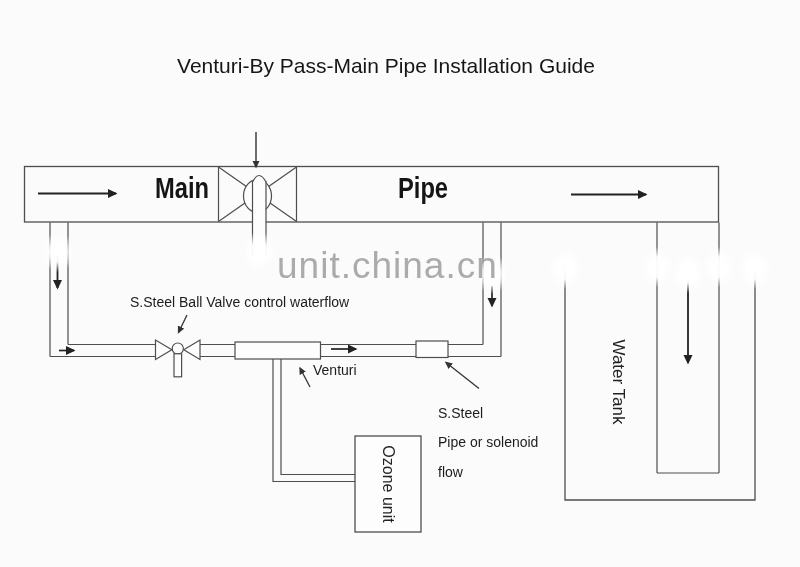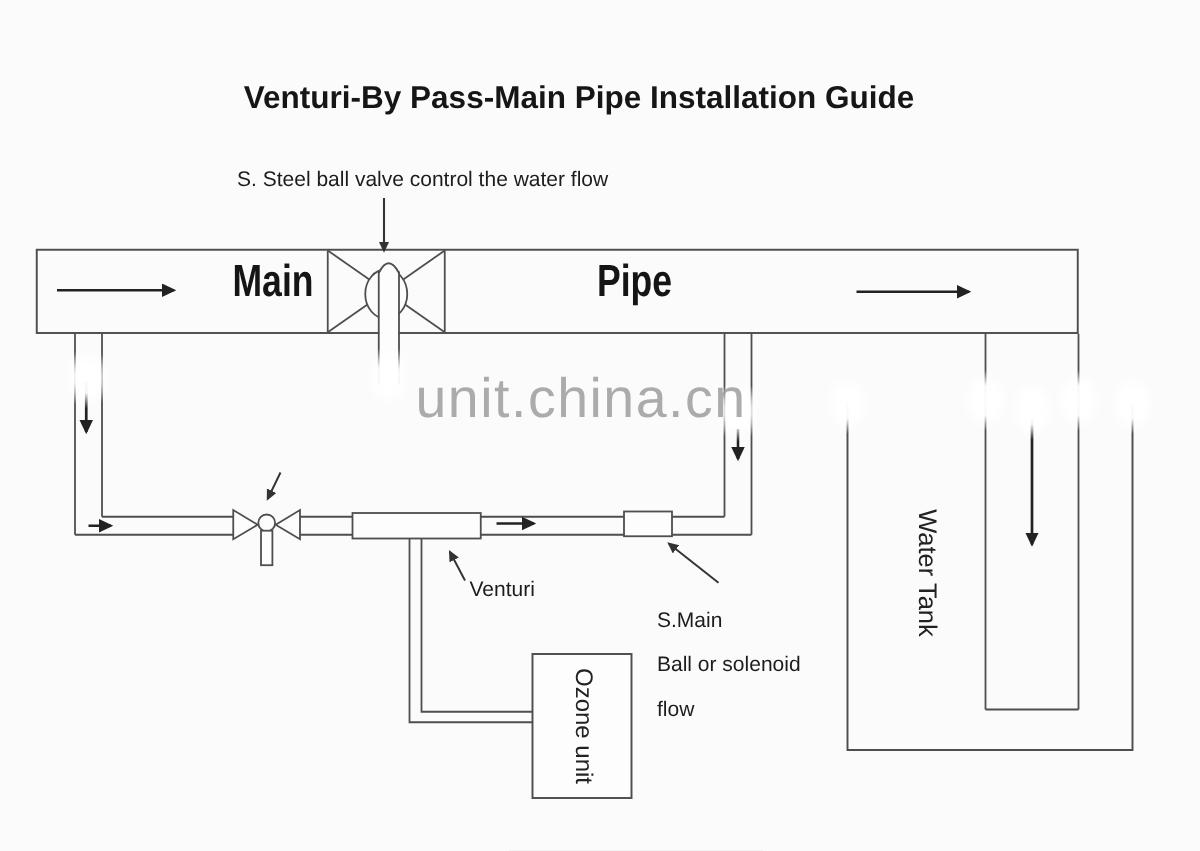--- a/index.html
+++ b/index.html
@@ -10,21 +10,21 @@
   }
   svg{position:absolute;left:0;top:0;z-index:1;}
   .blob{position:absolute;z-index:2;width:32px;height:40px;pointer-events:none;
     background:radial-gradient(ellipse at center, rgba(255,255,255,0.98) 0%, rgba(255,255,255,0.95) 35%, rgba(255,255,255,0) 72%);}
   .watermark{
     position:absolute;z-index:3;left:277px;top:247px;font-size:37px;line-height:1;
     letter-spacing:1px;color:#9e9e9e;opacity:.85;white-space:nowrap;
   }
   .lbl{position:absolute;z-index:4;font-size:14px;line-height:1.15;white-space:nowrap;color:#1c1c1c;}
   .title{position:absolute;z-index:4;left:0;top:54px;width:772px;text-align:center;
-    font-size:21px;color:#161616;white-space:nowrap;font-weight:bold;}
+    font-size:21px;color:#161616;white-space:nowrap;}
   .pipe-word{position:absolute;z-index:4;font-size:30px;font-weight:bold;color:#151515;}
   .pipe-word span{display:inline-block;transform:scaleX(0.79);transform-origin:0 50%;}
   .nrv{line-height:29.4px;}
   .vtext{position:absolute;z-index:4;display:flex;align-items:center;justify-content:center;}
   .vtext span{transform:rotate(90deg);white-space:nowrap;color:#222;}
   .oz span{font-size:16px;}
   .wt span{font-size:17px;}
 </style>
 </head>
 <body>
@@ -120,31 +120,31 @@
   <div class="blob" style="left:549px;top:249px"></div>
   <div class="blob" style="left:641px;top:247px"></div>
   <div class="blob" style="left:672px;top:253px"></div>
   <div class="blob" style="left:703px;top:247px"></div>
   <div class="blob" style="left:739px;top:249px"></div>
 
   <div class="watermark">unit.china.cn</div>
 
   <div class="title">Venturi-By Pass-Main Pipe Installation Guide</div>
 
-  <div class="lbl" style="left:158px;top:111px">S. Steel ball valve control the water flow</div>
 
   <div class="pipe-word" style="left:398px;top:171px"><span>Pipe</span></div>
   <div class="pipe-word" style="left:155px;top:171px"><span>Main</span></div>
 
+  <div class="lbl" style="left:130px;top:294px">S.Steel Ball Valve control waterflow</div>
 
-  <div class="lbl" style="left:313px;top:384px">Venturi</div>
+  <div class="lbl" style="left:313px;top:362px">Venturi</div>
 
   <div class="lbl nrv" style="left:438px;top:399px">
-    <div>S.Main</div>
-    <div>Ball or solenoid</div>
+    <div>S.Steel</div>
+    <div>Pipe or solenoid</div>
     <div>flow</div>
   </div>
 
   <div class="vtext oz" style="left:355px;top:436px;width:66px;height:96px">
     <span>Ozone unit</span>
   </div>
 
   <div class="vtext wt" style="left:599px;top:337px;width:38px;height:90px">
     <span>Water Tank</span>
   </div>

